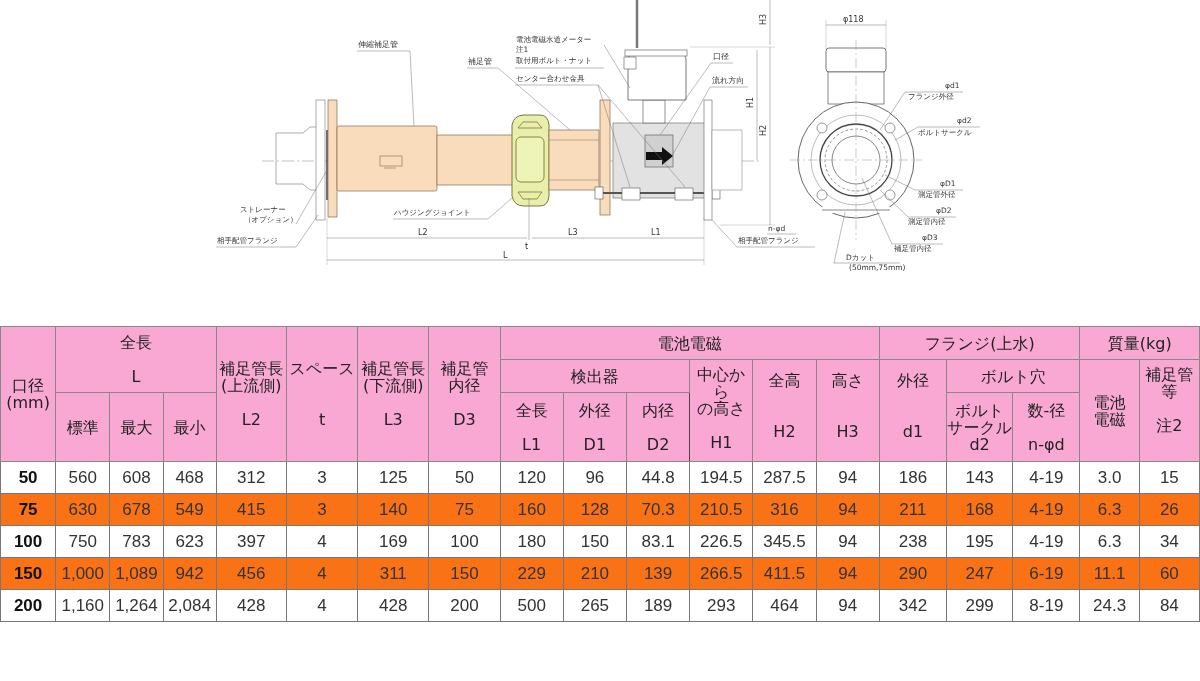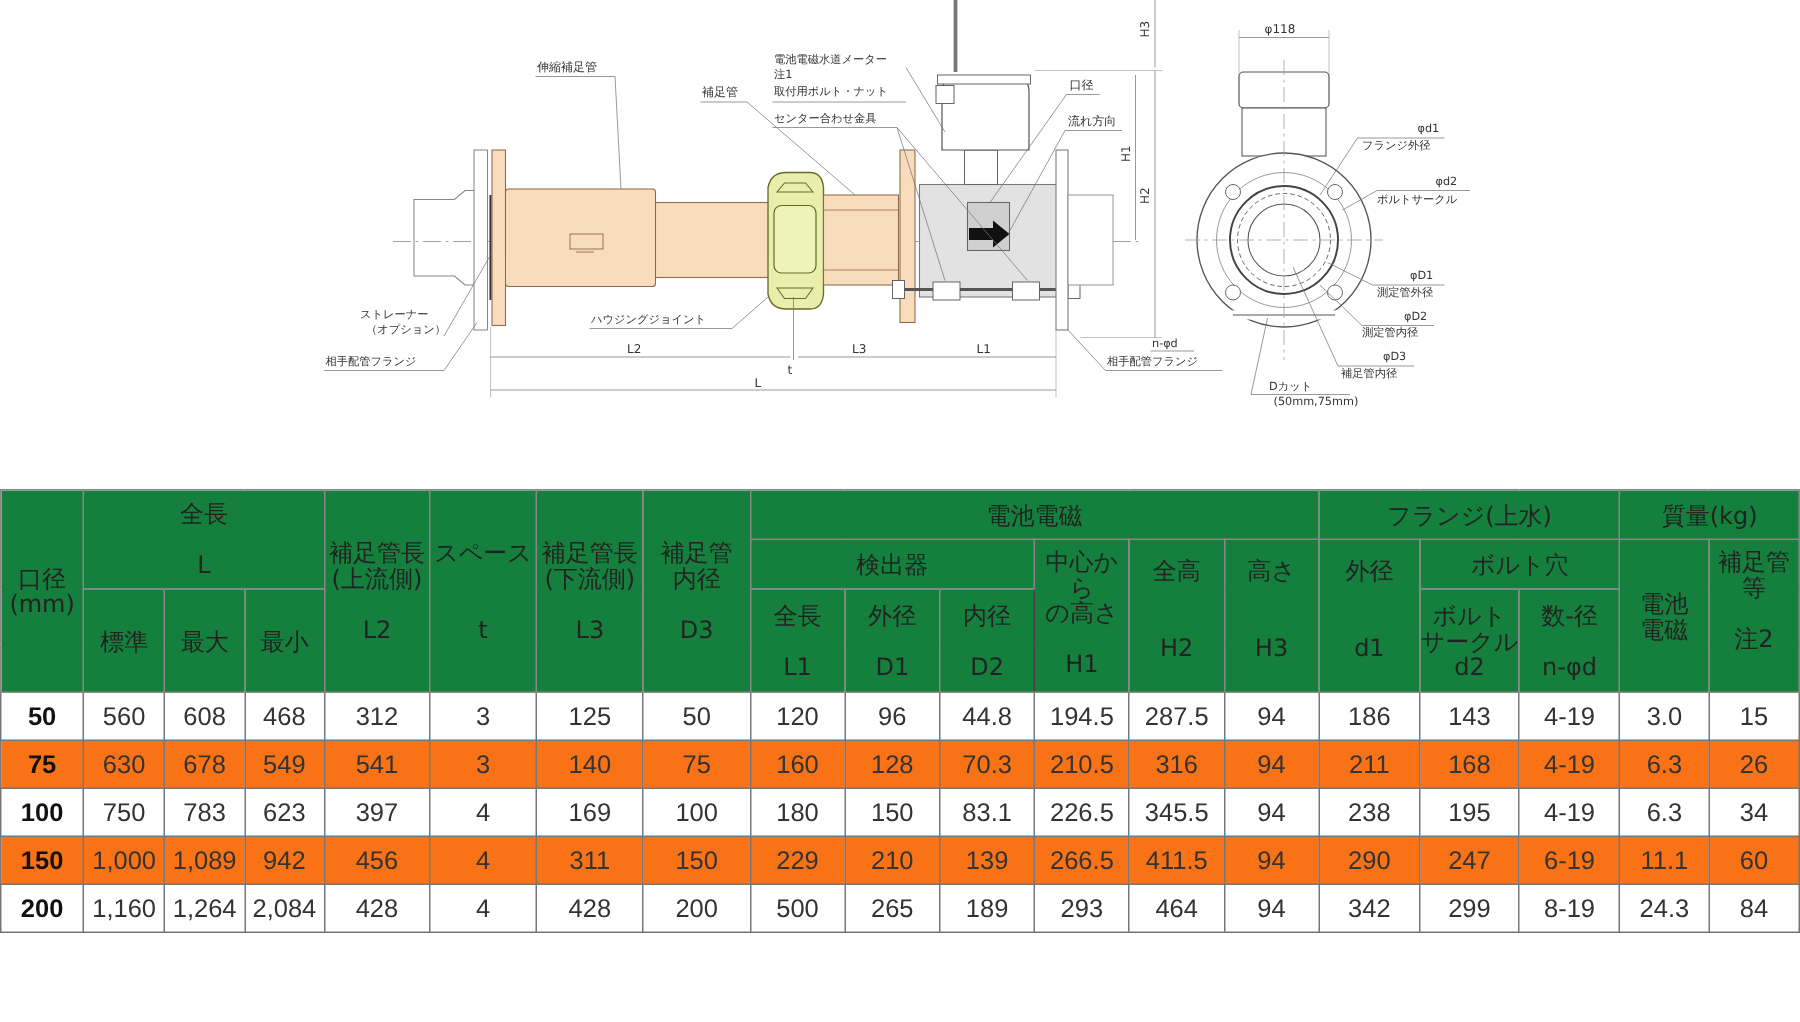--- a/index.html
+++ b/index.html
@@ -8,21 +8,21 @@
   #drawing { position:absolute; left:0; top:0; width:1200px; height:325px; }
   #drawing svg { position:absolute; left:0; top:0; }
   .lbl { font-family:"DejaVu Sans", sans-serif; font-size:8px; fill:#333; }
   .lbl-sm { font-family:"DejaVu Sans", sans-serif; font-size:7.5px; fill:#333; }
   .dim { font-family:"DejaVu Sans", sans-serif; font-size:8px; fill:#333; }
 
   #spec-table { position:absolute; left:0; top:326px; border-collapse:collapse;
                 table-layout:fixed; width:1200px; }
   #spec-table th, #spec-table td { border:1px solid #777; padding:0; text-align:center;
                 vertical-align:middle; font-size:16px; line-height:17px; }
-  #spec-table th { background:#15803d; font-weight:normal; color:#222; }
+  #spec-table th { background:#f9a8d4; font-weight:normal; color:#222; }
   #spec-table td { color:#333; height:31px; font-family:"Liberation Sans", sans-serif; font-size:17px; }
   #spec-table td.size { font-weight:bold; color:#111; }
   #spec-table tr.alt td { background:#f97316; }
   #spec-table .thick-l { border-left:1.6px solid #444;margin-top:37px; }
   #spec-table th { border-color:#888; }
   #footnotes { position:absolute; left:0; top:636px; font-size:14px; line-height:19px; color:#222; }
   #footnotes div { white-space:nowrap; }
 </style>
 </head>
 <body>
@@ -291,21 +291,21 @@
         <td>143</td>
         <td>4-19</td>
         <td>3.0</td>
         <td>15</td>
       </tr>
       <tr class="alt">
         <td class="size">75</td>
         <td>630</td>
         <td>678</td>
         <td>549</td>
-        <td>541</td>
+        <td>415</td>
         <td class="thick-l">3</td>
         <td>140</td>
         <td>75</td>
         <td>160</td>
         <td>128</td>
         <td>70.3</td>
         <td class="thick-l">210.5</td>
         <td>316</td>
         <td>94</td>
         <td>211</td>

